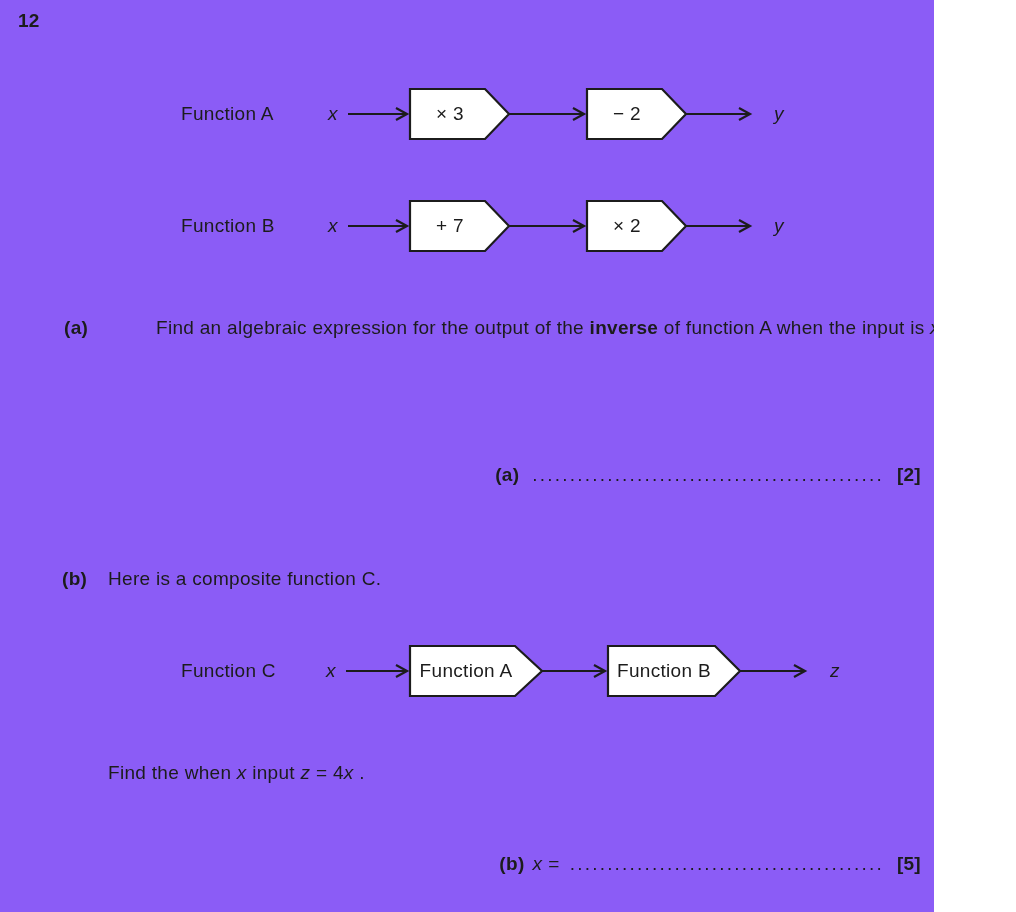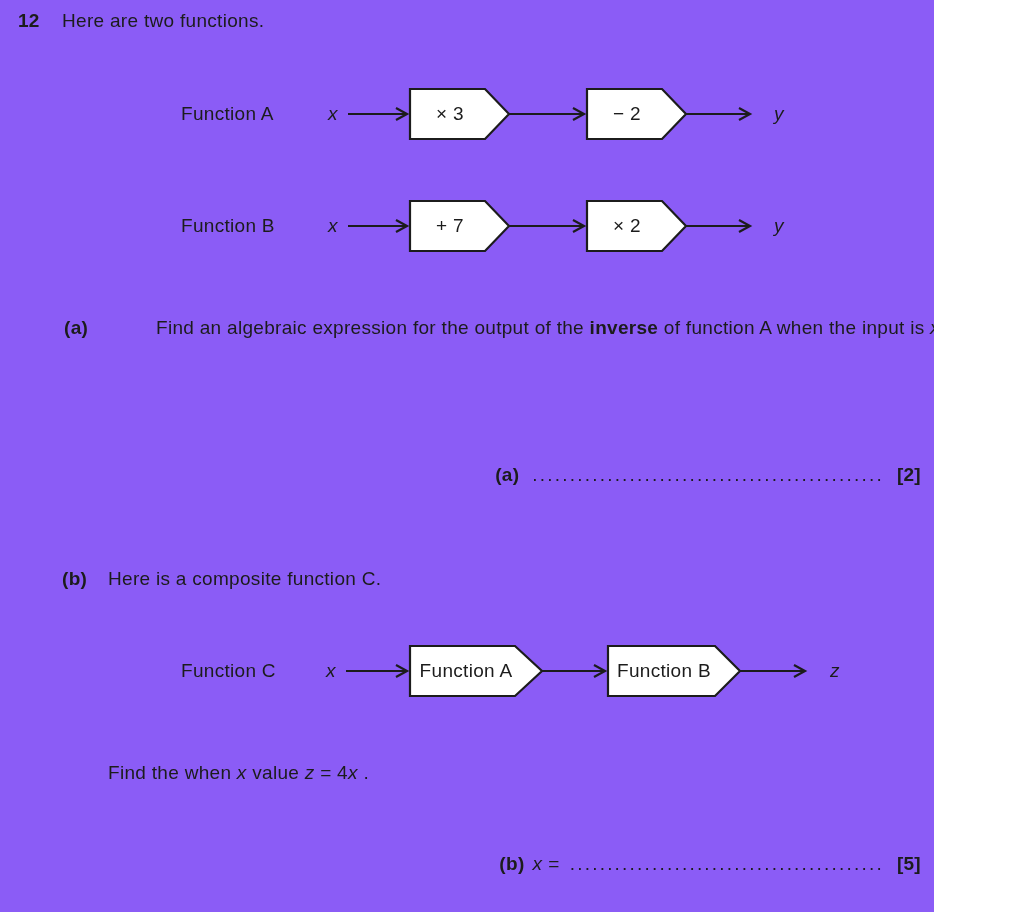--- a/index.html
+++ b/index.html
@@ -56,21 +56,20 @@
     stroke-width: 2.2;
     fill: #ffffff;
   }
 </style>
 </head>
 <body>
 
 <div id="page">
 
   <div class="abs b" style="left:18px; top:10px;">12</div>
-  <div class="abs" style="left:62px; top:10px;">Here are two functions.</div>
 
   <svg class="abs" style="left:170px; top:80px;" width="650" height="70" viewBox="170 80 650 70">
     <text x="181" y="120">Function A</text>
     <text class="var" x="328" y="120">x</text>
     <line class="stroke" x1="348" y1="114" x2="405" y2="114"></line>
     <path class="stroke" d="M 396 108 L 407 114 L 396 120"></path>
     <polygon class="boxshape" points="410,89 485,89 509,114 485,139 410,139"></polygon>
     <text x="450" y="120" text-anchor="middle">× 3</text>
     <line class="stroke" x1="509" y1="114" x2="582" y2="114"></line>
     <path class="stroke" d="M 573 108 L 584 114 L 573 120"></path>
@@ -123,21 +122,21 @@
     <line class="stroke" x1="542" y1="671" x2="603" y2="671"></line>
     <path class="stroke" d="M 594 665 L 605 671 L 594 677"></path>
     <polygon class="boxshape" points="608,646 715,646 740,671 715,696 608,696"></polygon>
     <text x="664" y="677" text-anchor="middle">Function B</text>
     <line class="stroke" x1="740" y1="671" x2="803" y2="671"></line>
     <path class="stroke" d="M 794 665 L 805 671 L 794 677"></path>
     <text class="var" x="830" y="677">z</text>
   </svg>
 
   <div class="abs line nowrap" style="left:108px; top:762px;">
-    <span>Find the when </span><span class="i">x</span><span> value </span><span class="i">z</span><span> = 4</span><span class="i">x</span><span> .</span>
+    <span>Find the when </span><span class="i">x</span><span> input </span><span class="i">z</span><span> = 4</span><span class="i">x</span><span> .</span>
   </div>
 
   <div class="answer-row" style="top:853px; right:13px;">
     <span class="b">(b)</span>
     <span style="display:inline-block; width:8px;"></span>
     <span class="i">x</span>
     <span style="display:inline-block; width:6px;"></span>
     <span>=</span>
     <span style="display:inline-block; width:10px;"></span>
     <span class="dots">..........................................</span>

